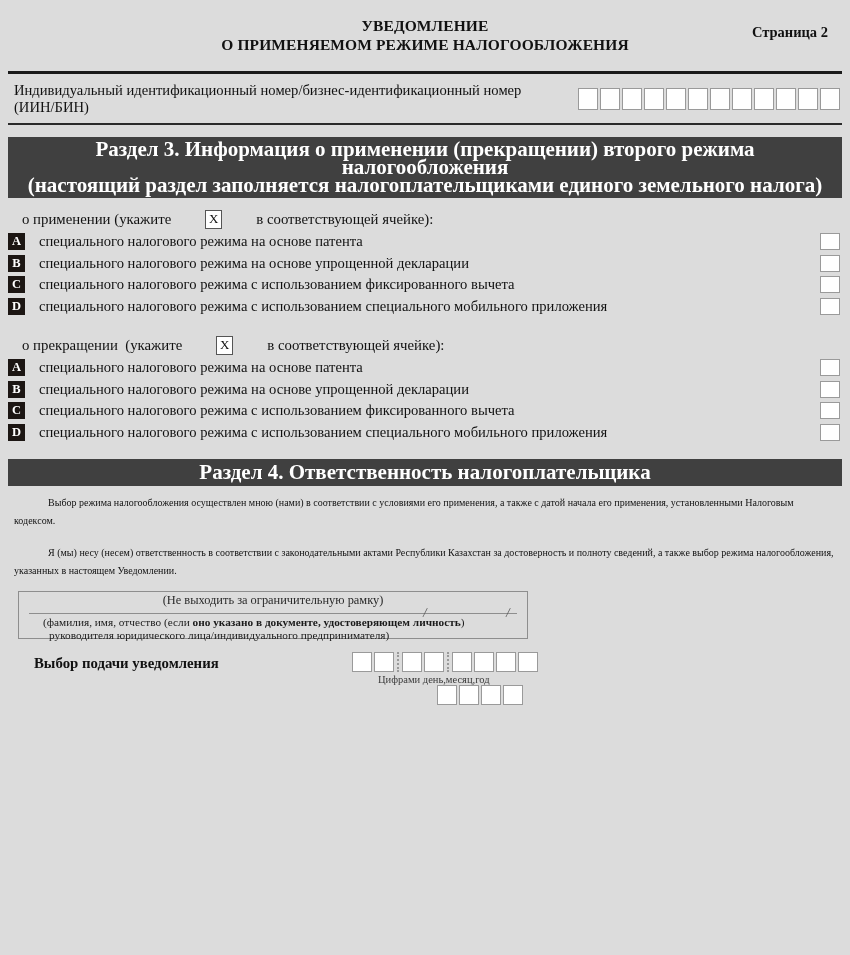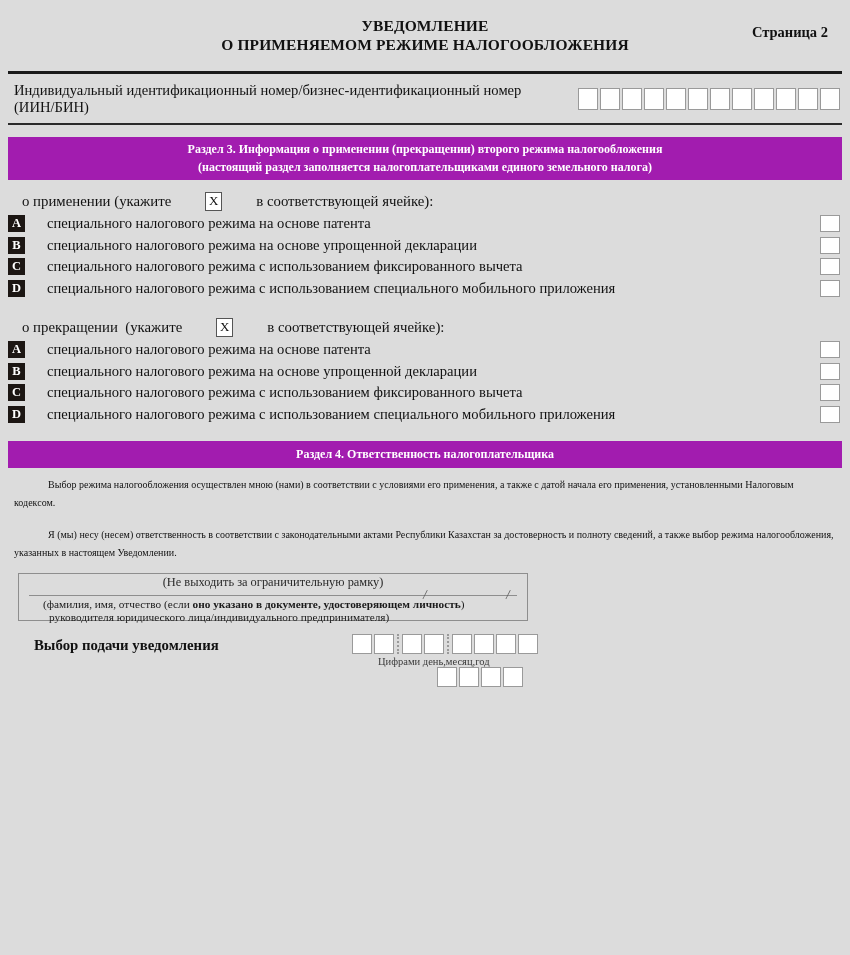--- a/index.html
+++ b/index.html
@@ -80,25 +80,25 @@
     height: 22px;
     background: #ffffff;
     border: 1.5px solid #9a9a9a;
     box-sizing: border-box;
     margin-right: 2px;
   }
   .cell:last-child { margin-right: 0; }
 
   
   .section-bar {
-    background: #a21caf;
+    background: #404040;
     color: #ffffff;
     text-align: center;
     font-weight: bold;
-    font-size: 12px;
+    font-size: 21px;
     line-height: 18px;
     padding: 3px 6px 4px 6px;
     margin: 0 8px;
   }
   .section-bar .b-line { display: block; }
   #section3-bar { margin-top: 12px; }
   #section4-bar { margin-top: 16px; padding: 4px 6px 5px 6px; }
 
   
   .instruction {
@@ -139,21 +139,21 @@
     color: #ffffff;
     font-size: 12.5px;
     font-weight: bold;
     line-height: 17px;
     text-align: center;
     box-sizing: border-box;
   }
   .opt-label {
     flex: 1 1 auto;
     font-size: 14.6px;
-    padding-left: 22px;
+    padding-left: 14px;
     white-space: nowrap;
   }
   .opt-check {
     flex: 0 0 auto;
     width: 20px;
     height: 17px;
     background: #ffffff;
     border: 1.5px solid #9a9a9a;
     box-sizing: border-box;
   }

